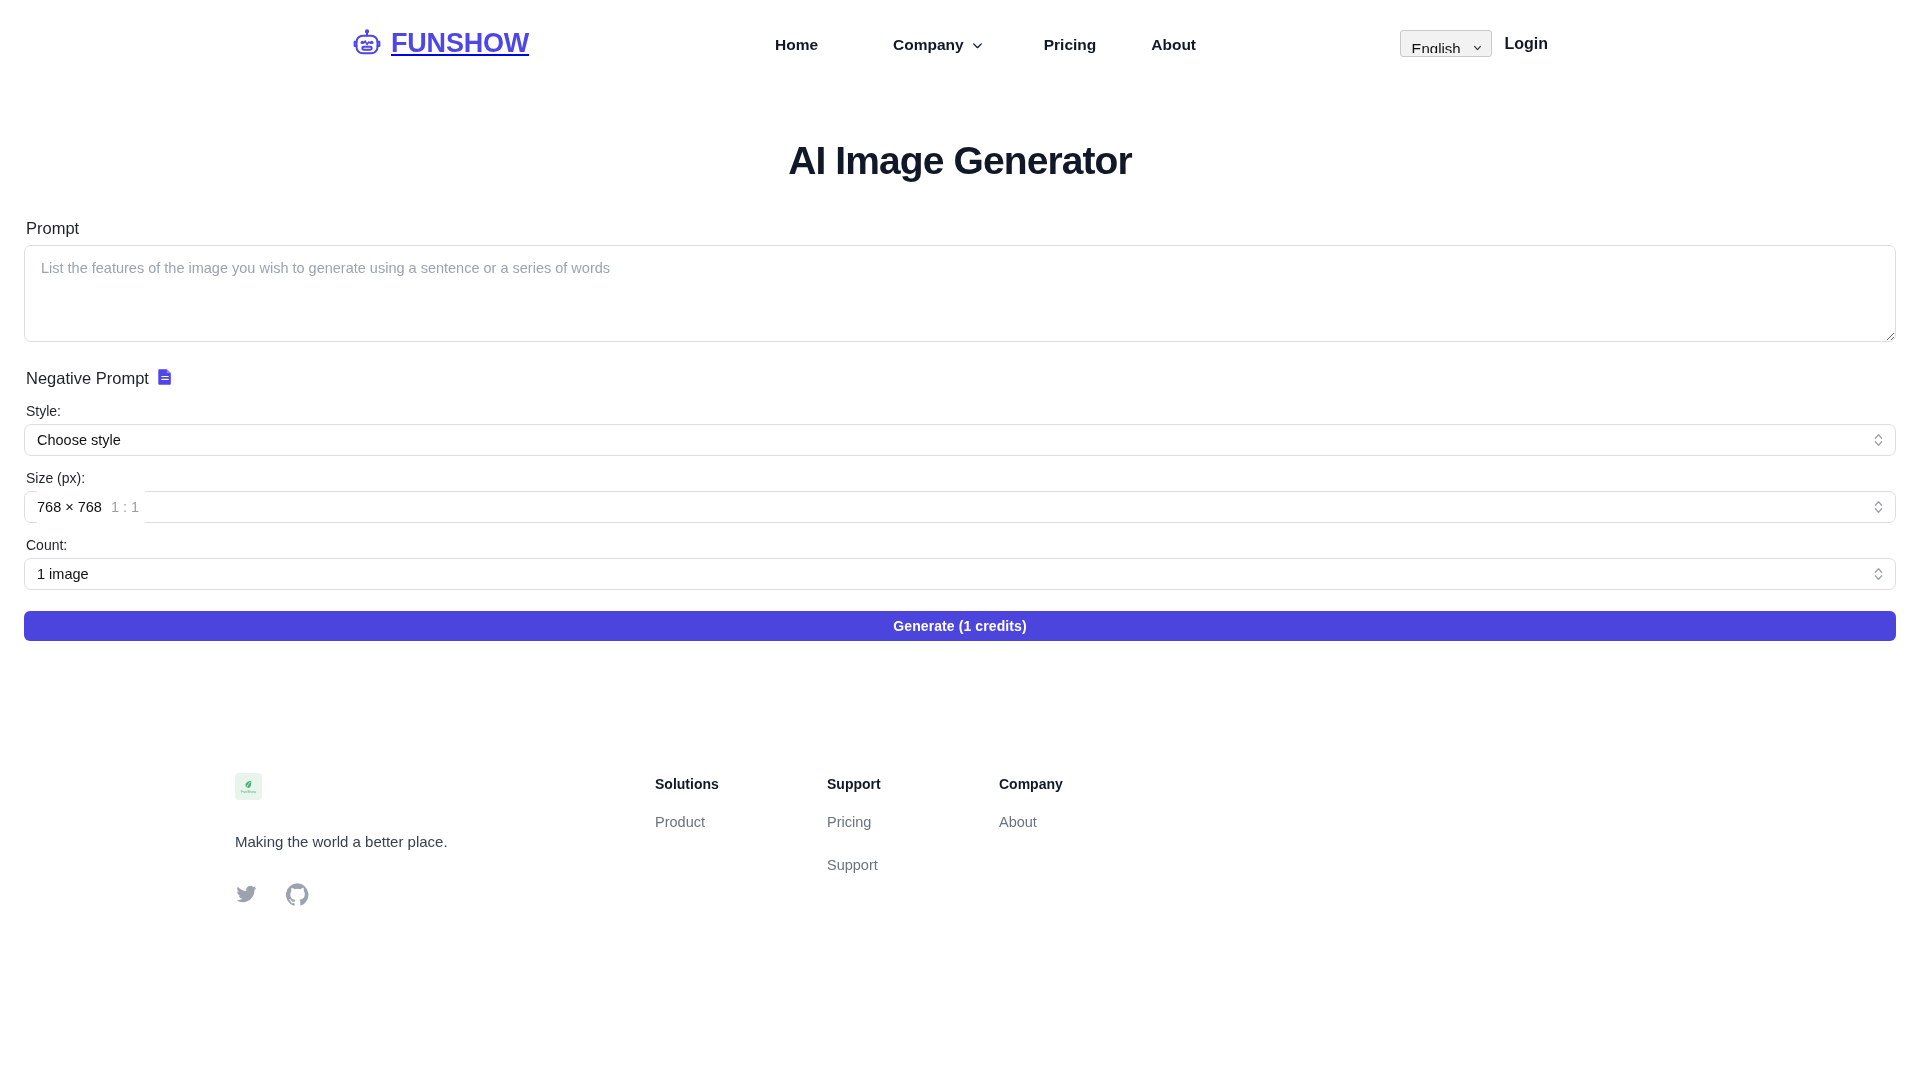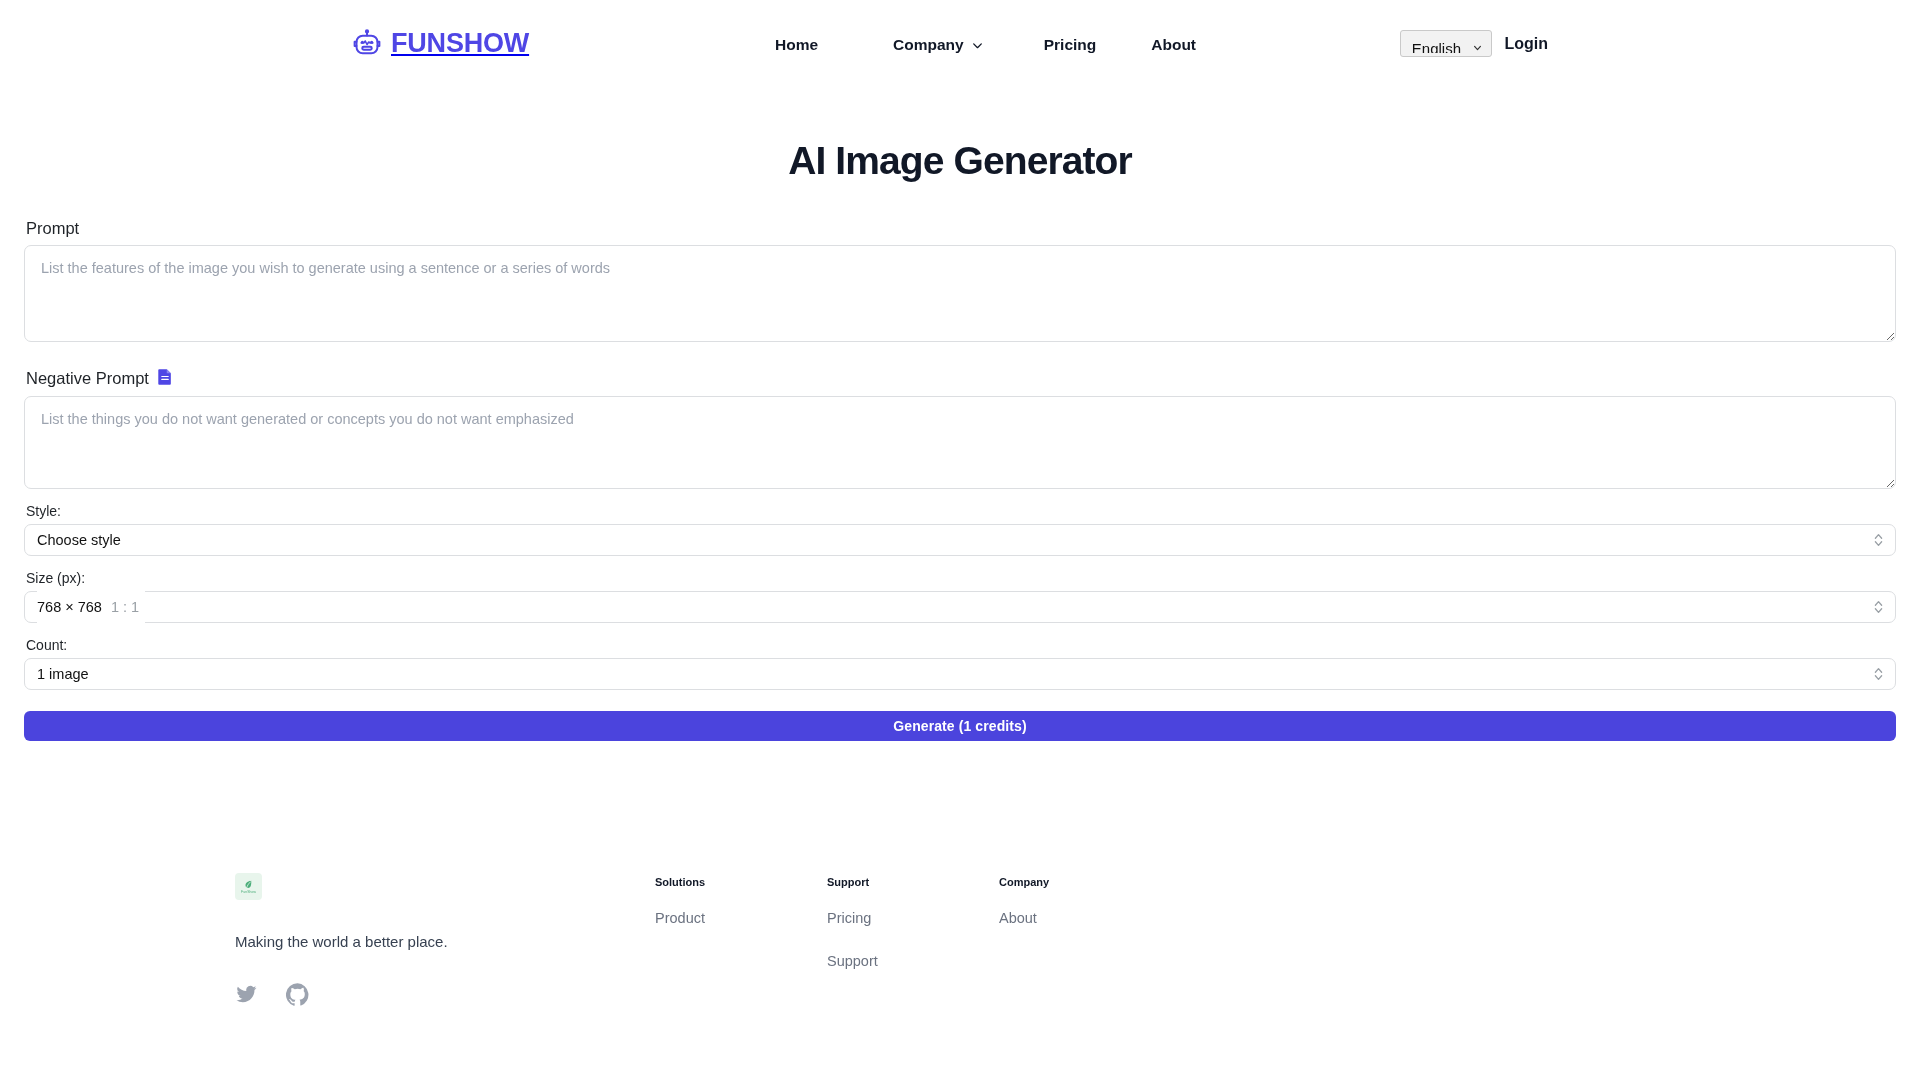--- a/index.html
+++ b/index.html
@@ -71,21 +71,20 @@
     -webkit-appearance: none;
     background: #f2f2f2;
     border: 1px solid #c9c9c9;
     border-radius: 3px;
     font-family: "Liberation Sans", sans-serif;
     font-size: 15px;
     color: #111;
     padding: 8px 30px 3px 10px;
     height: 27px;
     line-height: 20px;
-    text-align: center;
   }
   .lang-wrap { position: relative; display: inline-block; }
   .lang-wrap .sel-arrow {
     position: absolute; right: 9px; top: 9px; pointer-events: none;
   }
   .login-link {
     font-size: 16px;
     font-weight: bold;
     color: #111827;
     text-decoration: none;
@@ -236,21 +235,21 @@
   .social-icon { display: block; }
 
   .footer-cols {
     display: flex;
     flex: 1;
     gap: 0;
     padding-top: 3px;
   }
   .footer-col { width: 172px; }
   .footer-col-title {
-    font-size: 11px;
+    font-size: 14px;
     font-weight: bold;
     color: #111827;
     margin-bottom: 22px;
   }
   .footer-link {
     display: block;
     font-size: 14.5px;
     color: #6b7280;
     text-decoration: none;
     margin-bottom: 27px;
@@ -329,21 +328,20 @@
     <span>Negative Prompt</span>
     <span>
       <svg width="14" height="17" viewBox="0 0 24 28" fill="none">
         <path d="M2 1.5 h13 l7 7 v18 a1.5 1.5 0 0 1 -1.5 1.5 h-18.5 a1.5 1.5 0 0 1 -1.5 -1.5 v-23.5 a1.5 1.5 0 0 1 1.5 -1.5 z" fill="#4f46e5"></path>
         <path d="M15 1.5 v7 h7 z" fill="#8b84f0"></path>
         <rect x="5.5" y="13" width="13" height="2" rx="1" fill="#ffffff"></rect>
         <rect x="5.5" y="18" width="13" height="2" rx="1" fill="#ffffff"></rect>
       </svg>
     </span>
   </div>
-  <textarea class="ta ta-negative" placeholder="List the things you do not want generated or concepts you do not want emphasized" style=""></textarea>
 
   <div class="small-label">Style:</div>
   <div class="select-wrap">
     <select class="sel">
       <option>    Choose style</option>
     </select>
     <span class="sel-arrow">
       <svg width="11" height="16" viewBox="0 0 12 18" fill="none" stroke="#9aa0a6" stroke-width="1.5" stroke-linecap="round" stroke-linejoin="round">
         <polyline points="2.5,7 6,3 9.5,7"></polyline>
         <polyline points="2.5,11 6,15 9.5,11"></polyline>

